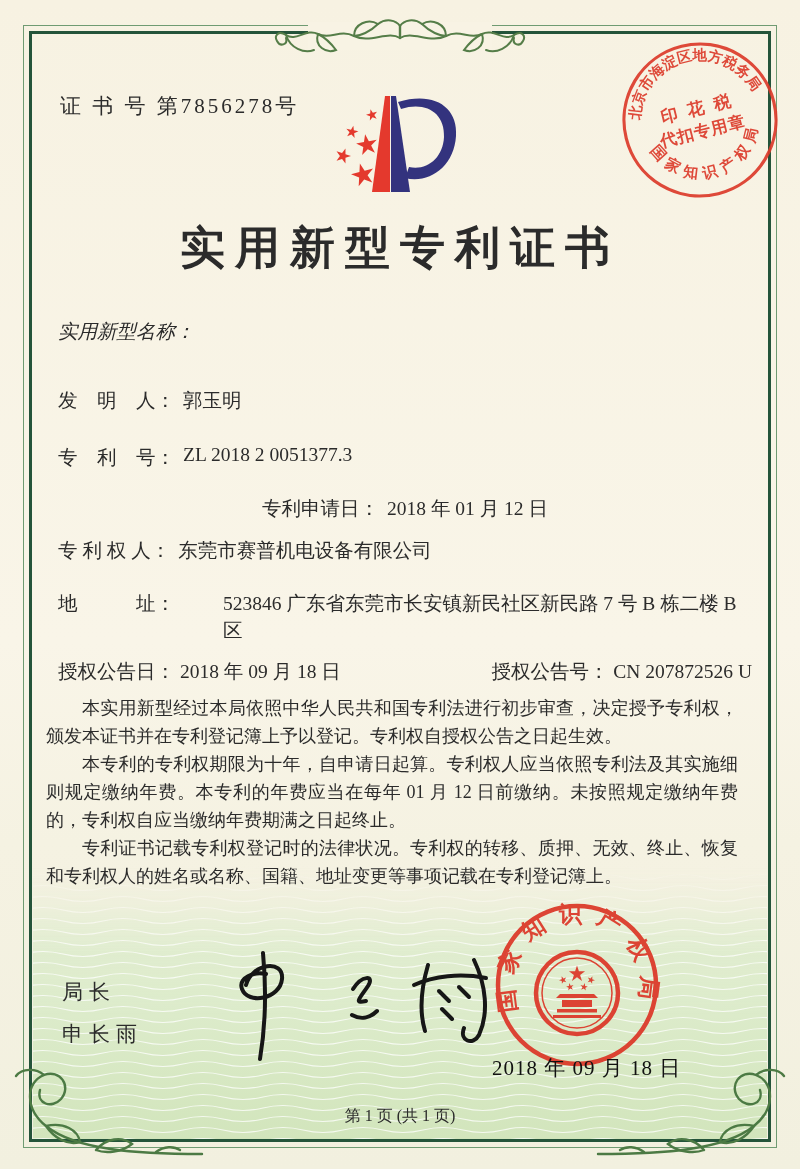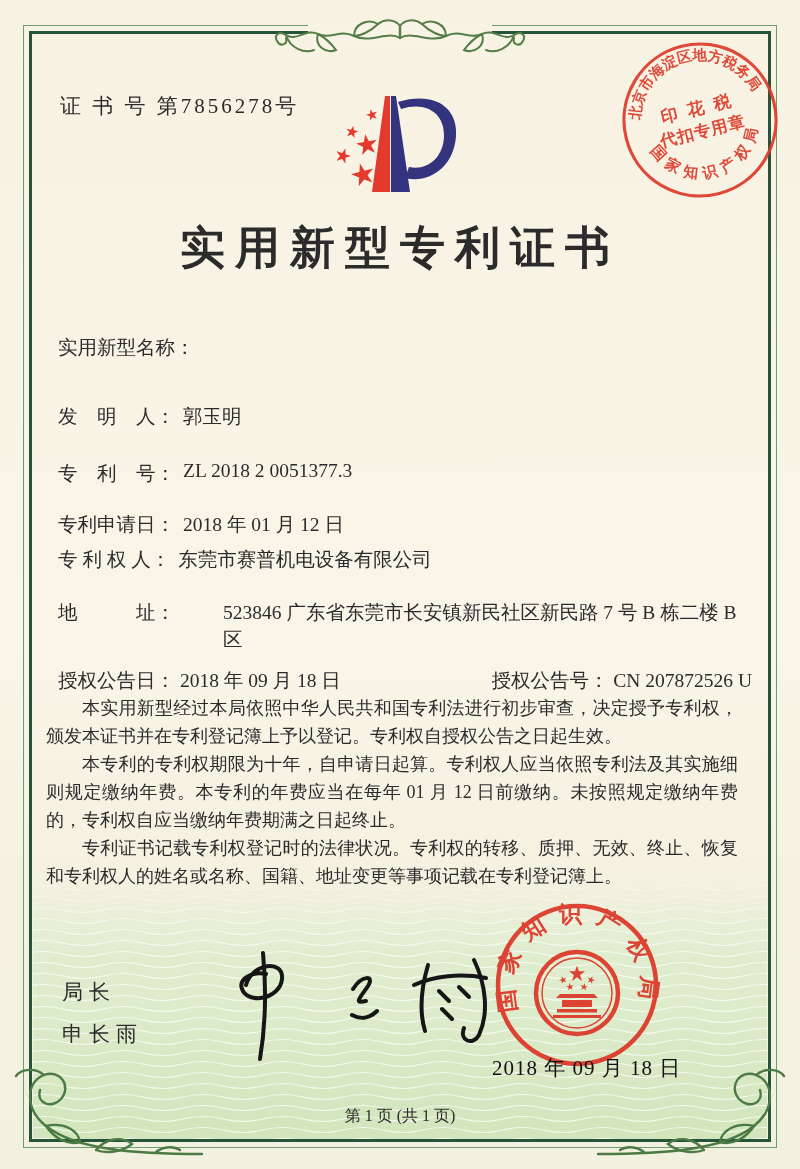--- a/index.html
+++ b/index.html
@@ -15,22 +15,22 @@
     background:linear-gradient(180deg,rgba(222,236,206,0) 0%,rgba(222,236,206,.85) 22%,#dcebca 55%,#d2e5bc 100%);
     -webkit-mask-image:linear-gradient(180deg,transparent 0,#000 90px);
             mask-image:linear-gradient(180deg,transparent 0,#000 90px);}
   .green-zone svg{position:absolute;left:0;top:0;}
   .cert-no{position:absolute;left:60px;top:92px;font-size:21px;letter-spacing:3px;z-index:5;}
   .title{position:absolute;left:0;top:218px;width:100%;text-align:center;font-size:45px;font-weight:700;letter-spacing:10px;z-index:5;}
   .logo{position:absolute;left:322px;top:90px;z-index:5;}
   .tax-stamp{position:absolute;left:618px;top:38px;transform:rotate(-14deg);z-index:6;opacity:.92;}
   .fields{position:absolute;left:58px;top:318px;width:694px;z-index:5;font-size:19.5px;}
   .frow{display:flex;align-items:flex-start;margin-bottom:0;}
-  .r1{margin-top:16px;} .r2{margin-top:42px;} .r3{margin-top:30px;} .r4{margin-top:24px;}
-  .r5{margin-top:8px;} .r6{margin-top:26px;gap:40px;} .r7{margin-top:14px;}
+  .r1{margin-top:0;font-style:italic;} .r2{margin-top:42px;} .r3{margin-top:30px;} .r4{margin-top:24px;justify-content:center;}
+  .r5{margin-top:15px;} .r6{margin-top:26px;gap:40px;} .r7{margin-top:14px;}
   .flabel{white-space:pre;flex:0 0 auto;}
   .fvalue{margin-left:8px;max-width:548px;}
   .grant-row{display:flex;justify-content:space-between;width:694px;}
   .body-text{position:absolute;left:46px;top:694px;width:692px;z-index:5;font-size:18px;line-height:28px;}
   .body-text p{margin:0;text-indent:2em;text-align:justify;}
   .sig-title{position:absolute;left:62px;top:978px;font-size:21px;letter-spacing:6px;z-index:5;}
   .sig-name{position:absolute;left:62px;top:1020px;font-size:21px;letter-spacing:6px;z-index:5;}
   .signature{position:absolute;left:190px;top:945px;z-index:5;}
   .grant-seal{position:absolute;left:492px;top:900px;z-index:5;opacity:.95;}
   .seal-date{position:absolute;left:492px;top:1054px;font-size:21px;letter-spacing:1px;z-index:6;color:#111;}

